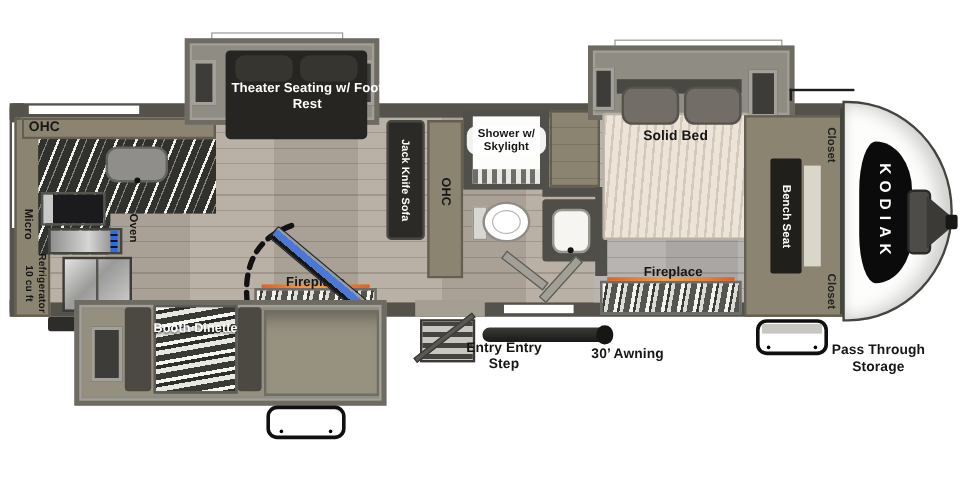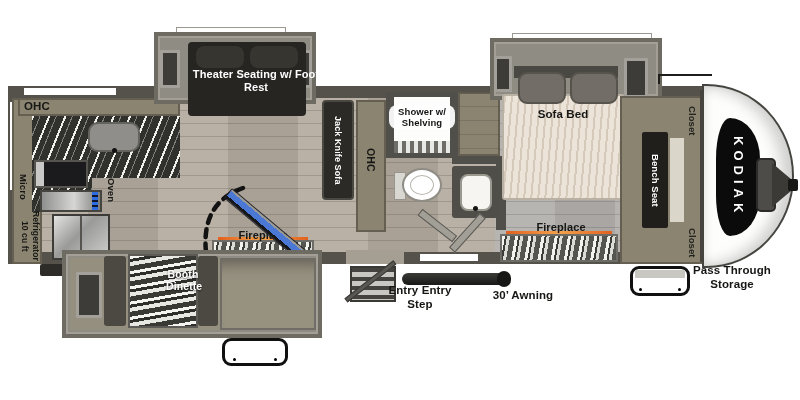--- a/index.html
+++ b/index.html
@@ -78,42 +78,42 @@
   <div class="a win" style="left:160px;top:50px;width:20px;height:38px;"></div>
   <div class="a win" style="left:296px;top:50px;width:16px;height:38px;"></div>
   <div class="a" style="left:188px;top:42px;width:118px;height:74px;background:#262521;border-radius:4px;"></div>
   <div class="a" style="left:196px;top:46px;width:48px;height:22px;background:#37352f;border-radius:8px;"></div>
   <div class="a" style="left:250px;top:46px;width:48px;height:22px;background:#37352f;border-radius:8px;"></div>
   <div class="lbl white" style="left:188px;top:68px;width:136px;font-size:11px;">Theater Seating w/ Foot Rest</div>
 
   <div class="a" style="left:386px;top:92px;width:72px;height:66px;background:#514f4a;"></div>
   <div class="a" style="left:394px;top:97px;width:56px;height:56px;background:#fdfdfb;"></div>
   <div class="a" style="left:394px;top:141px;width:56px;height:12px;background:repeating-linear-gradient(90deg,#6e6d68 0 4px,#e8e8e4 4px 8px);"></div>
-  <div class="lbl" style="left:389px;top:105px;width:66px;font-size:9.5px;background:rgba(255,255,255,.93);border-radius:8px;padding:1px 0;">Shower w/ Shelving</div>
+  <div class="lbl" style="left:389px;top:105px;width:66px;font-size:9.5px;background:rgba(255,255,255,.93);border-radius:8px;padding:1px 0;">Shower w/ Skylight</div>
   <div class="a olive" style="left:458px;top:92px;width:42px;height:64px;background-image:repeating-linear-gradient(180deg,rgba(0,0,0,.12) 0 1px,transparent 1px 14px);"></div>
   <div class="a" style="left:452px;top:156px;width:56px;height:8px;background:#514f4a;"></div>
   <div class="a" style="left:496px;top:156px;width:10px;height:74px;background:#514f4a;"></div>
   <div class="a" style="left:394px;top:172px;width:12px;height:28px;background:#d9d7d1;border:1px solid #97958e;"></div>
   <div class="a" style="left:402px;top:168px;width:40px;height:34px;background:#fff;border:2px solid #8e8c84;border-radius:50%;"></div>
   <div class="a" style="left:410px;top:175px;width:24px;height:20px;border:1px solid #b9b7af;border-radius:50%;"></div>
   <div class="a" style="left:452px;top:166px;width:48px;height:52px;background:#504e49;border-radius:3px;"></div>
   <div class="a" style="left:460px;top:174px;width:32px;height:37px;background:#f6f5f2;border:2px solid #9b998f;border-radius:8px;"></div>
   <div class="a" style="left:473px;top:206px;width:5px;height:5px;background:#141412;border-radius:50%;"></div>
   <div class="a" style="left:420px;top:208px;width:44px;height:8px;background:#a29f96;border:1px solid #5b5954;transform:rotate(38deg);transform-origin:0 50%;"></div>
   <div class="a" style="left:452px;top:246px;width:46px;height:8px;background:#a29f96;border:1px solid #5b5954;transform:rotate(-48deg);transform-origin:0 50%;"></div>
 
   <div class="a roof" style="left:512px;top:33px;width:140px;height:8px;"></div>
   <div class="a slide" style="left:490px;top:38px;width:172px;height:62px;"></div>
   <div class="a win" style="left:494px;top:56px;width:18px;height:36px;"></div>
   <div class="a win" style="left:624px;top:58px;width:24px;height:40px;"></div>
   <div class="a" style="left:514px;top:66px;width:104px;height:12px;background:#4a4843;"></div>
   <div class="a" style="left:502px;top:94px;width:122px;height:106px;background-color:#ece4d9;background-image:repeating-linear-gradient(95deg,rgba(190,175,155,.5) 0 2px,transparent 2px 7px);border:2px solid #b9b1a3;border-radius:3px;"></div>
   <div class="a" style="left:518px;top:72px;width:48px;height:32px;background:#726e67;border:2px solid #56534d;border-radius:9px;"></div>
   <div class="a" style="left:570px;top:72px;width:48px;height:32px;background:#726e67;border:2px solid #56534d;border-radius:9px;"></div>
-  <div class="lbl" style="left:502px;top:108px;width:122px;font-size:11.5px;">Sofa Bed</div>
+  <div class="lbl" style="left:502px;top:108px;width:122px;font-size:11.5px;">Solid Bed</div>
 
   <div class="a mlight" style="left:500px;top:234px;width:118px;height:28px;border:2px solid #6e6c66;"></div>
   <div class="a" style="left:506px;top:231px;width:106px;height:3px;background:linear-gradient(90deg,#e2601f,#f2a24b,#e2601f);"></div>
   <div class="lbl" style="left:516px;top:221px;width:90px;font-size:11px;">Fireplace</div>
 
   <div class="a olive" style="left:620px;top:96px;width:84px;height:168px;"></div>
   <div class="a" style="left:642px;top:132px;width:26px;height:96px;background:#201f1c;border-radius:2px;"></div>
   <div class="a" style="left:670px;top:138px;width:14px;height:84px;background:#dbd6ca;"></div>
   <div class="lbl v white" style="left:642px;top:134px;width:26px;height:92px;font-size:9.5px;">Bench Seat</div>
   <div class="lbl v" style="left:682px;top:96px;width:20px;height:50px;font-size:9.5px;color:#24241f;">Closet</div>
@@ -127,21 +127,21 @@
     <path d="M46 5 Q4 20 9 69" fill="none" stroke="#121212" stroke-width="4.5" stroke-dasharray="8 6.5" stroke-linecap="round"></path>
   </svg>
   <div class="a" style="left:232px;top:188px;width:100px;height:13px;transform:rotate(40deg);transform-origin:0 0;background:linear-gradient(180deg,#9a9a96 0 2px,#4a78d4 2px 8px,#15171b 8px 13px);border:1px solid #26262a;border-radius:2px;"></div>
 
   <div class="a slide" style="left:62px;top:250px;width:260px;height:88px;"></div>
   <div class="a" style="left:70px;top:258px;width:244px;height:72px;background:#958f80;"></div>
   <div class="a win" style="left:76px;top:272px;width:26px;height:46px;"></div>
   <div class="a" style="left:104px;top:256px;width:22px;height:70px;background:#4b4941;border-radius:3px;"></div>
   <div class="a" style="left:198px;top:256px;width:20px;height:70px;background:#4b4941;border-radius:3px;"></div>
   <div class="a mbooth" style="left:128px;top:254px;width:70px;height:74px;border:2px solid #5d5b55;"></div>
-  <div class="lbl white" style="left:126px;top:268px;width:74px;font-size:10.5px;text-shadow:0 1px 2px rgba(0,0,0,.65);padding-left:40px;">Booth Dinette</div>
+  <div class="lbl white" style="left:126px;top:268px;width:74px;font-size:10.5px;text-shadow:0 1px 2px rgba(0,0,0,.65);">Booth Dinette</div>
   <div class="a" style="left:220px;top:258px;width:96px;height:72px;background:#979180;box-shadow:inset 0 0 0 2px #6f6d66, inset 0 16px 14px -10px rgba(0,0,0,.35);"></div>
 
   <div class="a hatch" style="left:222px;top:338px;width:66px;height:28px;"></div>
   <div class="dot" style="left:233px;top:358px;"></div>
   <div class="dot" style="left:274px;top:358px;"></div>
   <div class="a hatch" style="left:630px;top:266px;width:60px;height:30px;"></div>
   <div class="a" style="left:635px;top:270px;width:50px;height:8px;background:#c9c7c2;"></div>
   <div class="dot" style="left:639px;top:288px;"></div>
   <div class="dot" style="left:678px;top:288px;"></div>
 
@@ -153,15 +153,15 @@
   <div class="a" style="left:756px;top:158px;width:20px;height:54px;background:#4d4c49;border:2px solid #2c2b29;border-radius:5px;"></div>
   <div class="a" style="left:772px;top:163px;width:26px;height:44px;background:#3b3a37;clip-path:polygon(0 0,100% 50%,0 100%);"></div>
   <div class="a" style="left:788px;top:179px;width:10px;height:12px;background:#171715;border-radius:2px;"></div>
 
   <div class="a" style="left:350px;top:266px;width:46px;height:36px;background:repeating-linear-gradient(180deg,#44433f 0 4px,#c9c7c2 4px 9px);border:2px solid #3a3936;"></div>
   <div class="a" style="left:346px;top:298px;width:62px;height:5px;background:#5a5852;border:1px solid #3a3936;transform:rotate(-38deg);transform-origin:0 50%;"></div>
   <div class="lbl" style="left:380px;top:284px;width:80px;font-size:11.5px;">Entry Entry Step</div>
   <div class="a" style="left:402px;top:273px;width:106px;height:12px;background:linear-gradient(180deg,#3a3a37,#191917);border-radius:6px;"></div>
   <div class="a" style="left:497px;top:271px;width:14px;height:16px;background:#161614;border-radius:7px;"></div>
   <div class="lbl" style="left:487px;top:289px;width:72px;font-size:11.5px;">30’ Awning</div>
-  <div class="lbl" style="left:684px;top:264px;width:96px;font-size:11.5px;text-align:center;">Pass Through Storage</div>
+  <div class="lbl" style="left:684px;top:286px;width:96px;font-size:11.5px;text-align:center;">Pass Through Storage</div>
 
 </div>
 
 </body></html>

